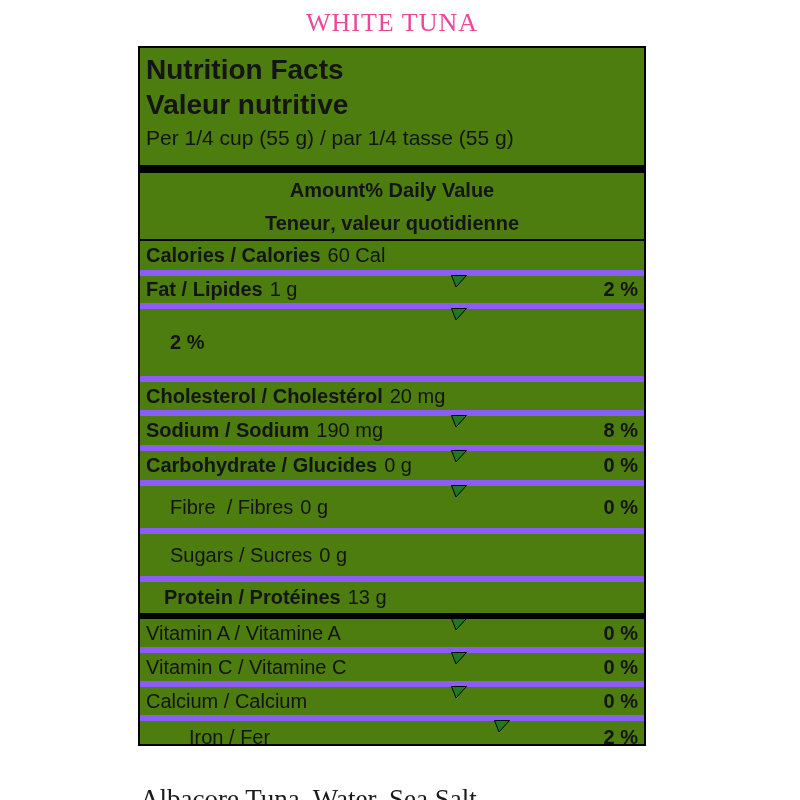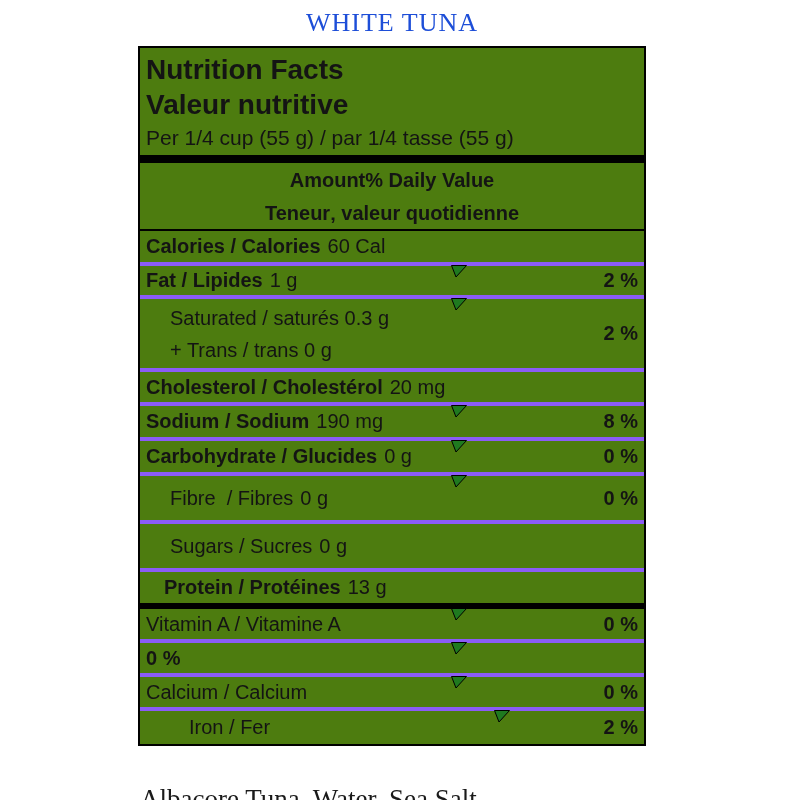--- a/index.html
+++ b/index.html
@@ -3,42 +3,42 @@
 <meta charset="utf-8">
 <style>
   html,body{margin:0;padding:0;}
   body{
     width:800px;height:800px;position:relative;background:#ffffff;
     font-family:"Liberation Sans", sans-serif;color:#141414;
     -webkit-font-smoothing:antialiased;overflow:hidden;
   }
   .product-title{
     position:absolute;top:8px;left:138px;width:508px;text-align:center;
-    font-family:"Liberation Serif", serif;font-size:26px;letter-spacing:1px;color:#1d4ed8;
+    font-family:"Liberation Serif", serif;font-size:26px;letter-spacing:1px;color:#ec4899;
   }
   .nf-box{
     position:absolute;left:138px;top:46px;width:504px;height:696px;
     border:2px solid #000;background:#4d7c0f;box-sizing:content-box;
   }
   .nf-header{padding:5px 6px 0 6px;}
   .nf-title{font-weight:bold;font-size:28px;line-height:34px;}
   .nf-title.fr{line-height:35px;}
-  .nf-serving{font-size:21px;line-height:31px;padding-bottom:2px;}
+  .nf-serving{font-size:21px;line-height:31px;padding-bottom:12px;}
   .bar{background:#000;width:100%;}
   .bar.top{height:8px;}
   .bar.mid{height:6px;}
   .hdr-row{
     display:flex;justify-content:center;align-items:center;
     font-weight:bold;font-size:20px;padding:0 6px;box-sizing:border-box;
   }
   .hdr-row.amount{height:35px;}
   .hdr-row.teneur{height:33px;border-bottom:2px solid #000;}
   .row{
     position:relative;display:flex;justify-content:space-between;align-items:center;
-    font-size:20px;padding:0 6px;box-sizing:border-box;border-bottom:4px solid #8b5cf6;
+    font-size:20px;padding:0 6px;box-sizing:border-box;border-bottom:6px solid #8b5cf6;
   }
   .row .nm{white-space:pre;}
   .row .amt{margin-left:7px;font-weight:normal;white-space:pre;}
   .row.bold-name .nm{font-weight:bold;}
   .row .pct{font-weight:bold;white-space:pre;}
   .row.indent{padding-left:30px;}
   .h35{height:35px;} .h33{height:33px;} .h34{height:34px;} .h36{height:48px;}
   .h31{height:31px;border-bottom:none;padding-left:24px;}
   .h73{height:73px;}
   .last{height:33px;border-bottom:none;margin-left:43px;}
@@ -93,24 +93,20 @@
     </span>
     <span class="pct">2 %</span>
   </div>
 
   <div class="row indent h73">
     <span class="marker">
         <svg width="16" height="13" viewBox="0 0 16 13">
           <polygon points="0.5,0.5 15.5,0.5 5,12" stroke="#000" stroke-width="1" fill="#1f7a1f"></polygon>
         </svg>
       </span>
-    <span class="group-lines">
-      <span class="gline">Saturated / saturés 0.3 g</span>
-      <span class="gline">+ Trans / trans 0 g</span>
-    </span>
     <span class="pct">2 %</span>
   </div>
 
   <div class="row bold-name h34">
     <span>
       <span class="nm">Cholesterol / Cholestérol</span><span class="amt">20 mg</span>
     </span>
     <span class="pct"></span>
   </div>
 
@@ -177,20 +173,23 @@
     </span>
     <span class="pct">0 %</span>
   </div>
 
   <div class="row h34">
     <span class="marker">
         <svg width="16" height="13" viewBox="0 0 16 13">
           <polygon points="0.5,0.5 15.5,0.5 5,12" stroke="#000" stroke-width="1" fill="#1f7a1f"></polygon>
         </svg>
       </span>
+    <span>
+      <span class="nm">Vitamin C / Vitamine C</span><span class="amt"></span>
+    </span>
     <span class="pct">0 %</span>
   </div>
 
   <div class="row h34">
     <span class="marker">
         <svg width="16" height="13" viewBox="0 0 16 13">
           <polygon points="0.5,0.5 15.5,0.5 5,12" stroke="#000" stroke-width="1" fill="#1f7a1f"></polygon>
         </svg>
       </span>
     <span>

